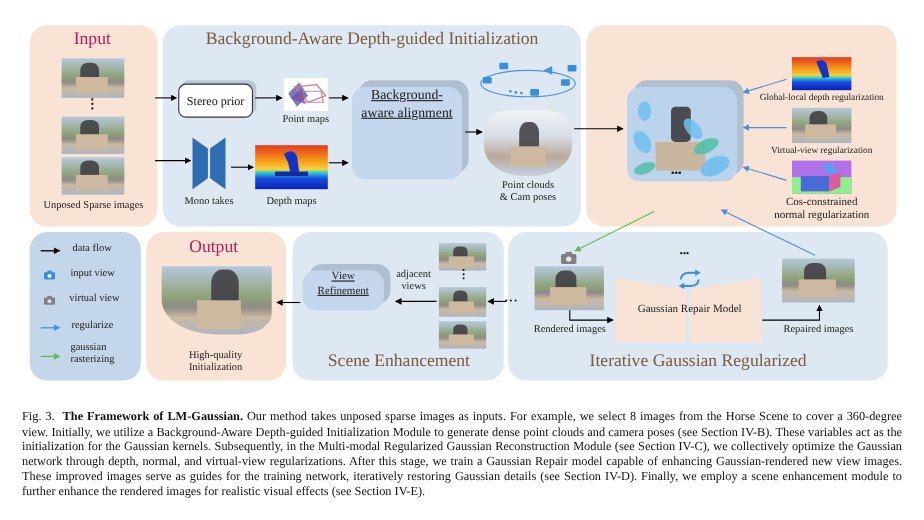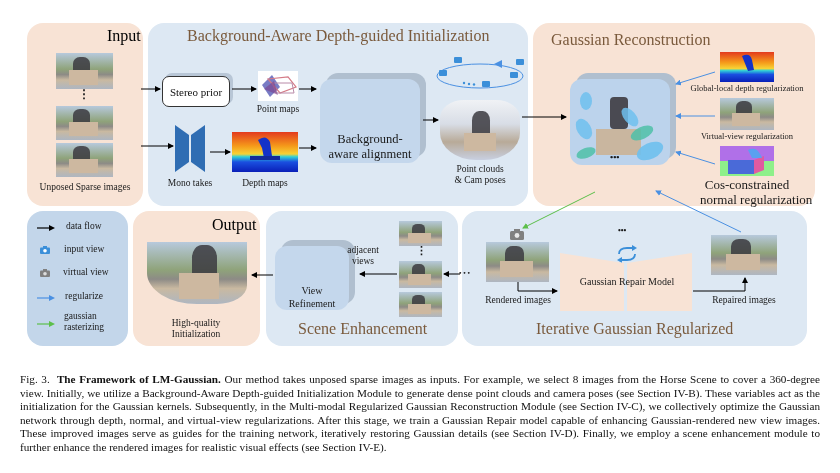--- a/index.html
+++ b/index.html
@@ -3,26 +3,26 @@
 <meta charset="utf-8">
 <style>
   html, body { margin: 0; padding: 0; background: #ffffff; }
   body { width: 840px; height: 473px; position: relative; overflow: hidden; font-family: "Liberation Serif", "DejaVu Serif", serif; }
   .abs { position: absolute; }
   .panel { position: absolute; border-radius: 16px; }
   .peach { background: #f8e3d5; }
   .blue { background: #dde8f3; }
   .legend-bg { background: #c3d6ea; }
   .ptitle { position: absolute; color: #7a5a3c; font-family: "Liberation Serif", serif; white-space: nowrap; }
-  .ptitle-blue { color: #000000; margin-left: 40px; }
+  .ptitle-blue { color: #be185d; }
   .lbl { position: absolute; font-family: "Liberation Serif", serif; font-size: 10px; color: #1a1a1a; white-space: nowrap; text-align: center; line-height: 1.15; }
   .photo { position: absolute; background: linear-gradient(180deg, #b7c9dc 0%, #8fa37a 45%, #8d8b86 60%, #c9b9a1 75%, #aeb6c1 100%); overflow: hidden; }
   .photo .stat { position: absolute; left: 30%; top: 10%; width: 30%; height: 45%; background: #3b3a3f; border-radius: 40% 40% 10% 10%; opacity: 0.85; }
   .photo .box { position: absolute; left: 22%; top: 48%; width: 52%; height: 40%; background: #cdb8a0; }
-  .box3d { position: absolute; background: #c4d7ec; border-radius: 12px; box-shadow: 6px -6px 0 #b0bfcf; display: flex; align-items: flex-end; justify-content: center; text-align: center; font-size: 12.5px; color: #1a1a1a; line-height: 1.25; }
+  .box3d { position: absolute; background: #c4d7ec; border-radius: 12px; box-shadow: 6px -6px 0 #b0bfcf; display: flex; align-items: flex-start; justify-content: center; text-align: center; font-size: 12.5px; color: #1a1a1a; line-height: 1.25; text-decoration: underline; }
   .caption { position: absolute; left: 20px; top: 373px; width: 800px; font-family: "Liberation Serif", serif; font-size: 11.2px; line-height: 13.6px; color: #111; text-align: justify; }
   .caption b { font-weight: bold; }
   svg { position: absolute; overflow: visible; }
 </style>
 </head>
 <body>
 
 <div class="panel peach" style="left:27px;top:23px;width:116px;height:183px;"></div>
 <div class="panel blue" style="left:148px;top:23px;width:380px;height:183px;"></div>
 <div class="panel peach" style="left:533px;top:23px;width:282px;height:183px;"></div>
@@ -102,21 +102,20 @@
 <div class="photo" style="left:440px;top:100px;width:80px;height:60px;border-radius:30% 30% 45% 45%;background:linear-gradient(180deg,#f0f2f5 0%,#d8dde6 40%,#b8aa98 70%,#c8cfe0 100%);">
     <div class="stat" style="left:40%;top:18%;width:22%;height:40%;"></div>
     <div class="box" style="left:30%;top:55%;width:40%;height:30%;"></div>
   </div>
 <div class="lbl" style="left:440px;top:164px;width:80px;font-size:9.5px;">
   <div>Point clouds</div>
   <div>&amp; Cam poses</div>
 </div>
 
 <div class="ptitle" style="left:551px;top:30px;font-size:16px;line-height:19px;">
-  <div>Gaussian Reconstruction</div>
 </div>
 <div class="box3d" style="left:570px;top:79px;width:100px;height:86px;overflow:hidden;background:#bcd3ec;">
   <svg style="left:0;top:0;" width="100" height="86">
     <rect x="26" y="50" width="45" height="26" fill="#c9b69f"></rect>
     <rect x="40" y="18" width="18" height="32" fill="#4a4a52" rx="4"></rect>
     <ellipse cx="16" cy="22" rx="6" ry="9" fill="#6ec0ee" opacity="0.85"></ellipse>
     <ellipse cx="14" cy="50" rx="7" ry="11" fill="#6ec0ee" opacity="0.85" transform="rotate(-30 14 50)"></ellipse>
     <ellipse cx="60" cy="38" rx="6" ry="11" fill="#6ec0ee" opacity="0.85" transform="rotate(-40 60 38)"></ellipse>
     <ellipse cx="72" cy="54" rx="12" ry="6" fill="#4fc0a8" opacity="0.85" transform="rotate(-25 72 54)"></ellipse>
     <ellipse cx="16" cy="74" rx="10" ry="5" fill="#4fc0a8" opacity="0.85" transform="rotate(-20 16 74)"></ellipse>
@@ -136,21 +135,21 @@
     <div class="box"></div>
   </div>
 <div class="lbl" style="left:690px;top:132px;width:114px;font-size:8.5px;">Virtual-view regularization</div>
 <svg style="left:720px;top:146px;" width="54" height="30">
   <rect width="54" height="30" fill="#b070e8"></rect>
   <rect y="15" width="54" height="15" fill="#8ef08a"></rect>
   <polygon points="8,14 34,14 34,28 8,28" fill="#4a6ad8"></polygon>
   <polygon points="34,14 44,10 44,24 34,28" fill="#e05aa0"></polygon>
   <path d="M28,4 Q36,0 40,8 L42,12 L32,12 Z" fill="#5aa0f0"></path>
 </svg>
-<div class="lbl" style="left:700px;top:178px;width:94px;font-size:13px;">
+<div class="lbl" style="left:700px;top:178px;width:94px;font-size:10px;">
   <div>Cos-constrained</div>
   <div>normal regularization</div>
 </div>
 
 <div class="panel legend-bg" style="left:27px;top:211px;width:101px;height:135px;"></div>
 <div class="panel peach" style="left:133px;top:211px;width:127px;height:135px;"></div>
 <div class="panel blue" style="left:266px;top:211px;width:192px;height:135px;"></div>
 <div class="panel blue" style="left:462px;top:211px;width:345px;height:135px;"></div>
 
 <svg style="left:37px;top:224px;" width="18" height="8">
@@ -191,27 +190,27 @@
 <div class="ptitle ptitle-blue" style="left:172px;top:216px;font-size:16px;">Output</div>
 <div class="photo" style="left:147px;top:242px;width:100px;height:62px;border-radius:0 0 30% 50%;">
     <div class="stat" style="left:45%;top:5%;width:25%;height:50%;"></div>
     <div class="box" style="left:32%;top:50%;width:40%;height:42%;"></div>
   </div>
 <div class="lbl" style="left:140px;top:318px;width:112px;font-size:9.5px;">
   <div>High-quality</div>
   <div>Initialization</div>
 </div>
 
-<div class="box3d" style="left:275px;top:246px;width:74px;height:64px;font-size:10px;">
+<div class="box3d" style="left:275px;top:246px;width:74px;height:36px;font-size:10px;">
   <div>
     <div>View</div>
     <div>Refinement</div>
   </div>
 </div>
-<div class="lbl" style="left:343px;top:245px;width:40px;font-size:9.5px;">
+<div class="lbl" style="left:356px;top:245px;width:40px;font-size:9.5px;">
   <div>adjacent</div>
   <div>views</div>
 </div>
 <div class="photo" style="left:399px;top:221px;width:43px;height:25px;">
     <div class="stat"></div>
     <div class="box"></div>
   </div>
 <div class="lbl" style="left:416px;top:244px;font-size:11px;font-weight:bold;">⋮</div>
 <div class="photo" style="left:399px;top:261px;width:43px;height:27px;">
     <div class="stat"></div>

